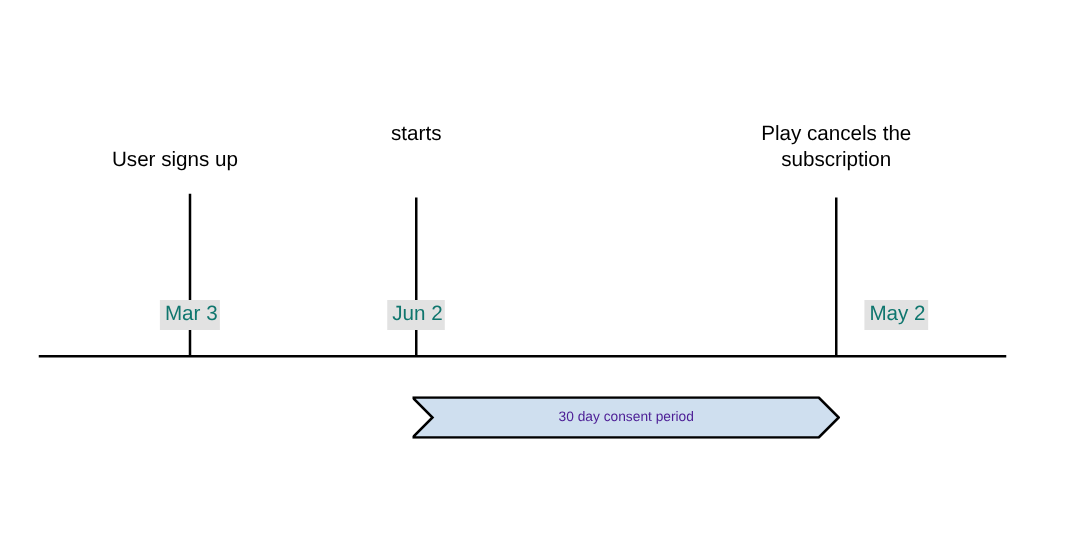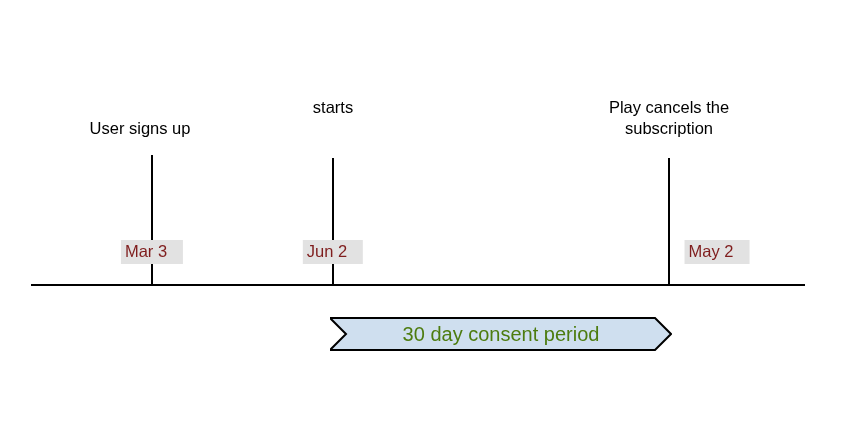--- a/index.html
+++ b/index.html
@@ -48,24 +48,24 @@
   .event-tick {
     position: absolute;
     width: 0;
     border-left: 2px solid #000000;
     transform: translateX(-1px);
   }
   .event-date {
     position: absolute;
     transform: translateX(-50%);
     background: #e2e2e2;
-    color: #7f1d1d;
+    color: #0f766e;
     font-size: 16.5px;
     line-height: 21px;
-    padding: 1px 16px 2px 4px;
+    padding: 1px 2px 2px 4px;
     white-space: nowrap;
   }
 
   
   #event-signup .event-label   { left: 140px; top: 118px; }
   #event-signup .event-tick    { left: 152px; top: 155px; height: 129px; }
   #event-signup .event-date    { left: 152px; top: 240px; }
 
   #event-consent .event-label  { left: 333px; top: 97px; }
   #event-consent .event-tick   { left: 333px; top: 158px; height: 126px; }
@@ -90,22 +90,22 @@
   }
   .banner-text {
     position: absolute;
     left: 0;
     top: 0;
     width: 342px;
     height: 34px;
     display: flex;
     align-items: center;
     justify-content: center;
-    font-size: 20px;
-    color: #4d7c0f;
+    font-size: 11px;
+    color: #4c1d95;
     white-space: nowrap;
     pointer-events: none;
   }
 </style>
 </head>
 <body>
 
 <div id="timeline-canvas">
 
   <div class="axis-line"></div>

